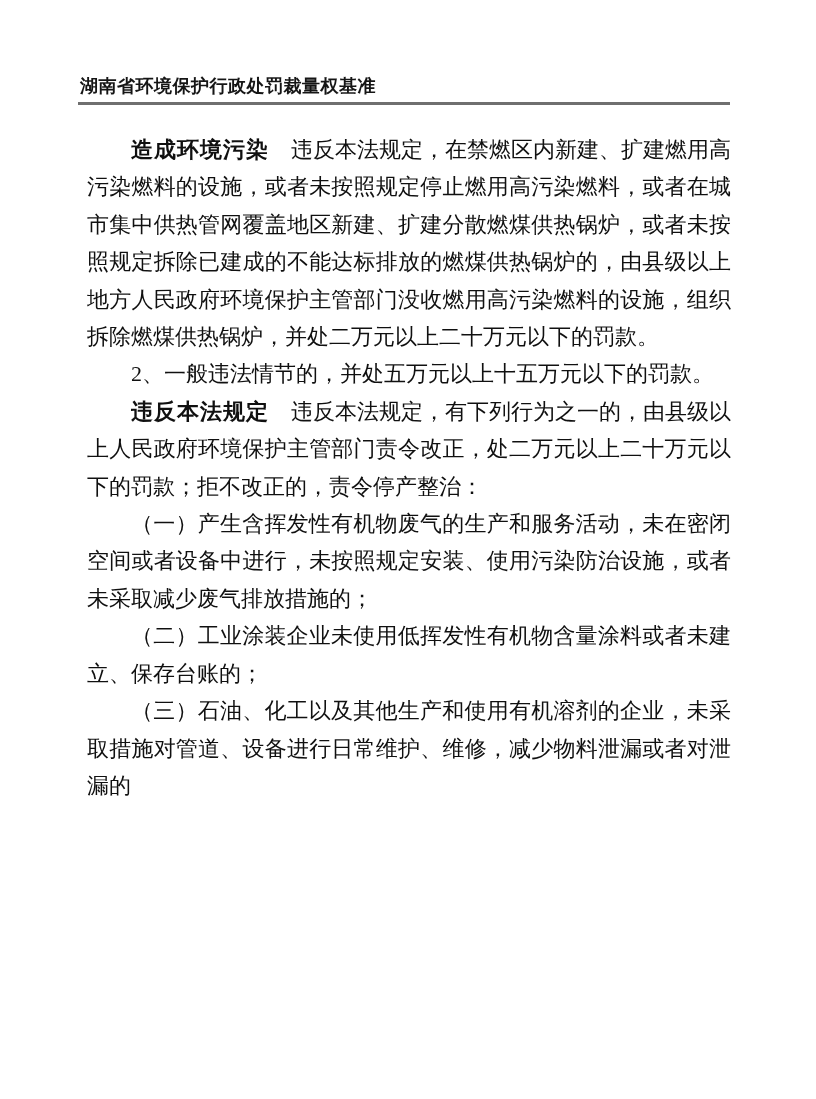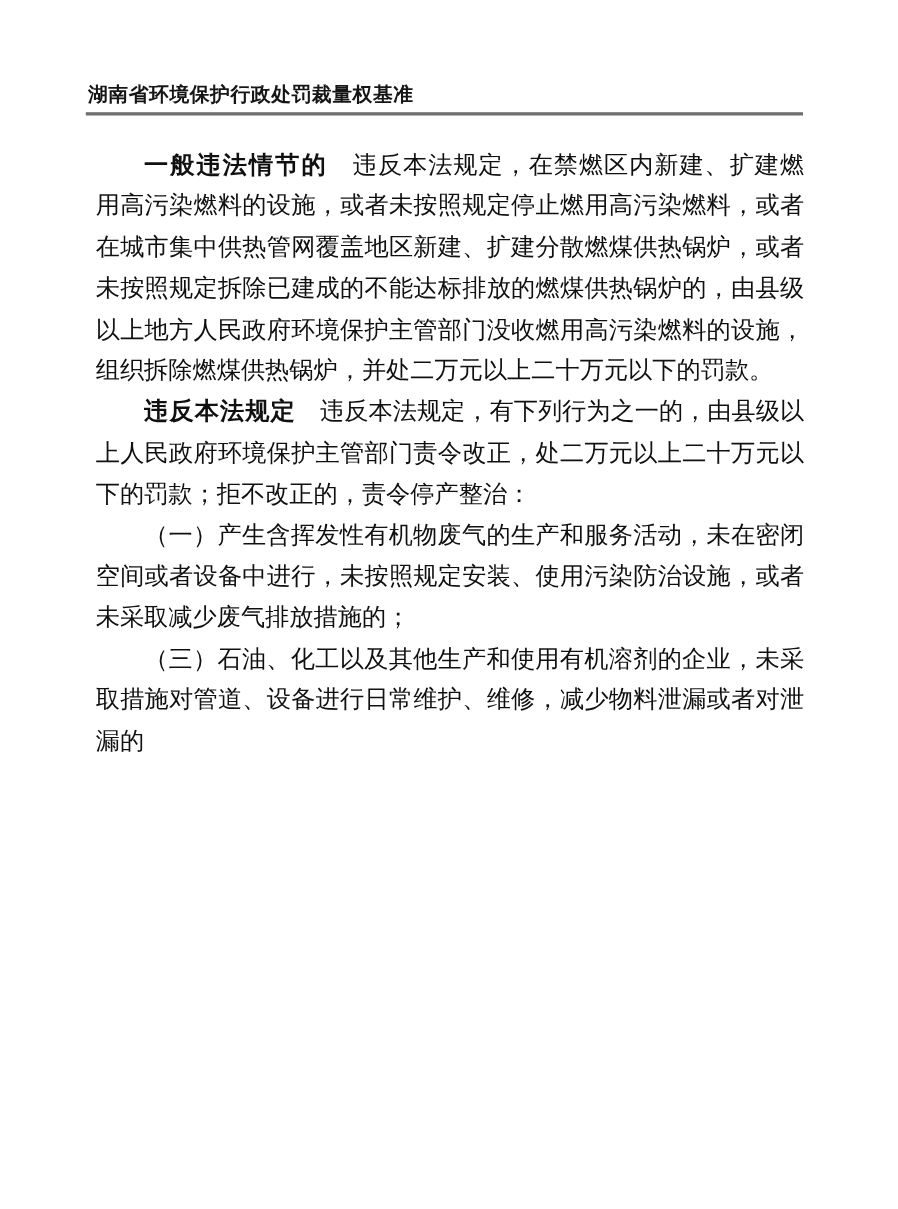--- a/index.html
+++ b/index.html
@@ -73,30 +73,32 @@
 <body>
 
 <div class="page">
 
   <div>
     <div class="doc-header-title">湖南省环境保护行政处罚裁量权基准</div>
     <div class="doc-header-rule"></div>
   </div>
 
   <div class="doc-body">
-    <p class="para"><b class="article-no">一般违法情节的</b><span class="para-text">　违反本法规定，在禁燃区内新建、扩建燃用高污染燃料的设施，或者未按照规定停止燃用高污染燃料，或者在城市集中供热管网覆盖地区新建、扩建分散燃煤供热锅炉，或者未按照规定拆除已建成的不能达标排放的燃煤供热锅炉的，由县级以上地方人民政府环境保护主管部门没收燃用高污染燃料的设施，组织拆除燃煤供热锅炉，并处二万元以上二十万元以下的罚款。</span></p>
+    <p class="para"><b class="article-no">造成环境污染</b><span class="para-text">　违反本法规定，在禁燃区内新建、扩建燃用高污染燃料的设施，或者未按照规定停止燃用高污染燃料，或者在城市集中供热管网覆盖地区新建、扩建分散燃煤供热锅炉，或者未按照规定拆除已建成的不能达标排放的燃煤供热锅炉的，由县级以上地方人民政府环境保护主管部门没收燃用高污染燃料的设施，组织拆除燃煤供热锅炉，并处二万元以上二十万元以下的罚款。</span></p>
 
 
 
 
+    <p class="para"><span class="para-text">2、一般违法情节的，并处五万元以上十五万元以下的罚款。</span></p>
 
 
     <p class="para"><b class="article-no">违反本法规定</b><span class="para-text">　违反本法规定，有下列行为之一的，由县级以上人民政府环境保护主管部门责令改正，处二万元以上二十万元以下的罚款；拒不改正的，责令停产整治：</span></p>
 
     <p class="para"><span class="para-text">（一）产生含挥发性有机物废气的生产和服务活动，未在密闭空间或者设备中进行，未按照规定安装、使用污染防治设施，或者未采取减少废气排放措施的；</span></p>
 
+    <p class="para"><span class="para-text">（二）工业涂装企业未使用低挥发性有机物含量涂料或者未建立、保存台账的；</span></p>
 
     <p class="para"><span class="para-text">（三）石油、化工以及其他生产和使用有机溶剂的企业，未采取措施对管道、设备进行日常维护、维修，减少物料泄漏或者对泄漏的</span></p>
   </div>
 
   <div class="page-number">·6·</div>
 
 </div>
 
 </body></html>

